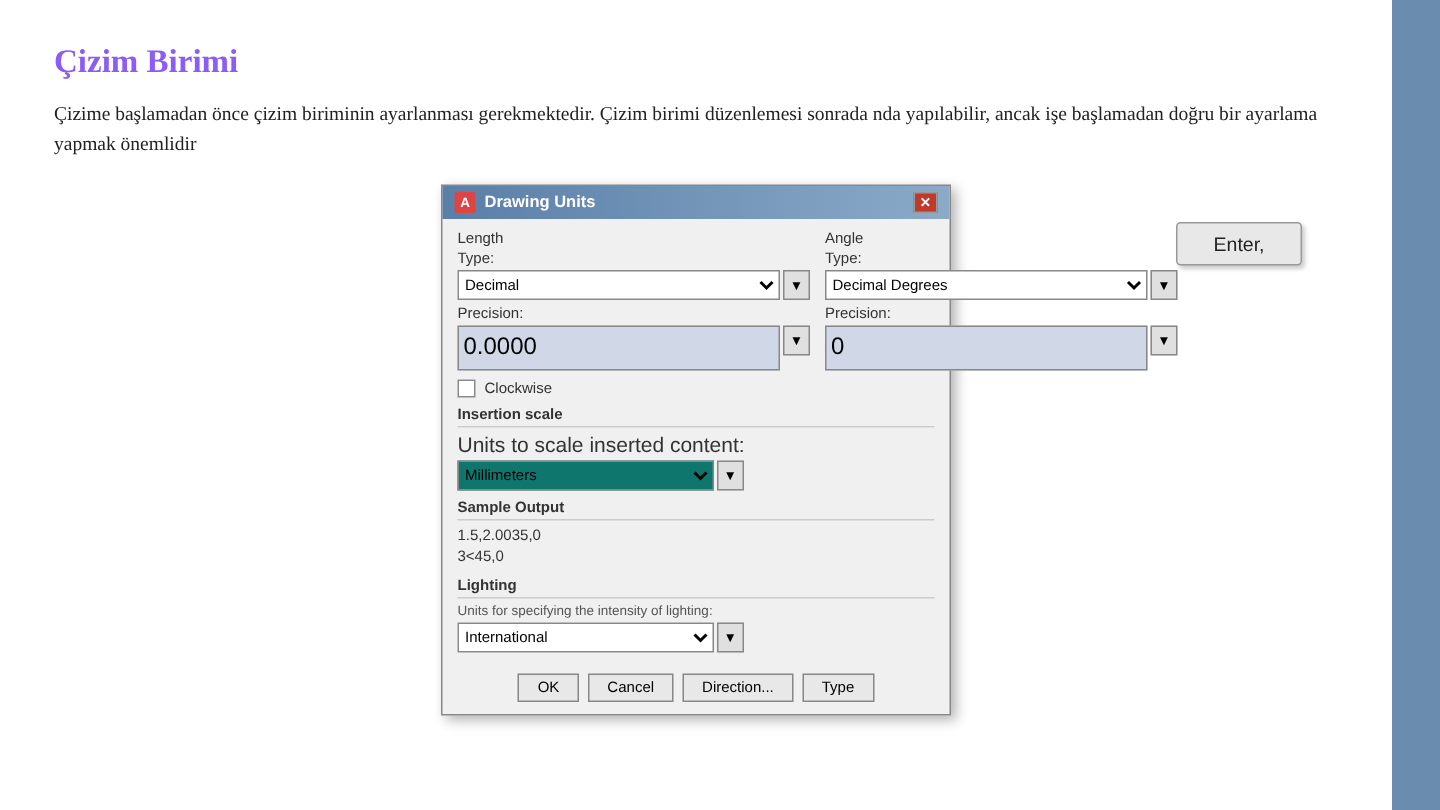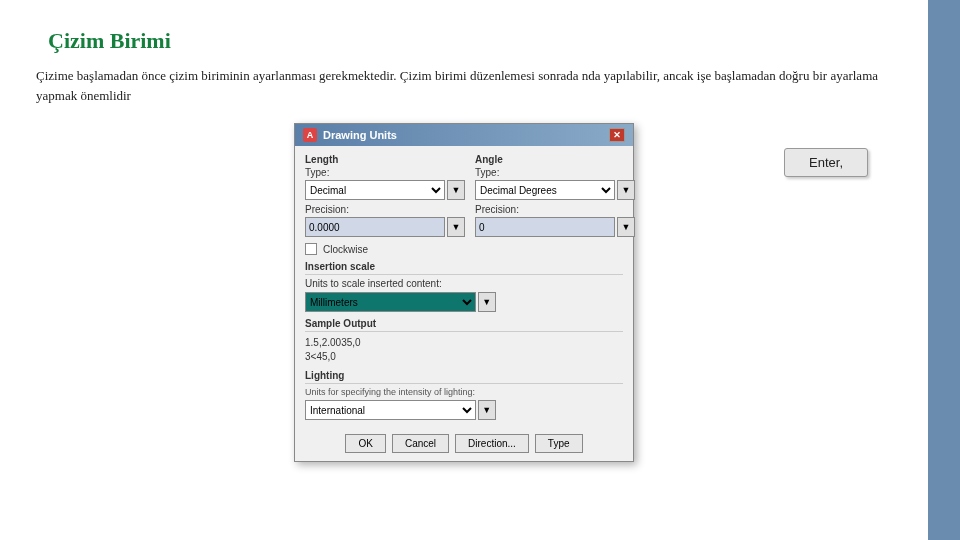--- a/index.html
+++ b/index.html
@@ -21,23 +21,22 @@
     }
 
     .right-sidebar {
       width: 32px;
       background: #6a8cae;
     }
 
     .page-title {
       font-size: 22px;
       font-weight: bold;
-      color: #15803d;
+      color: #8b5cf6;
       margin-bottom: 12px;
-      margin-left: 12px;
     }
 
     .description {
       font-size: 13px;
       color: #222;
       line-height: 1.5;
       margin-bottom: 18px;
     }
 
     .command-text {
@@ -134,21 +133,21 @@
     }
 
     .dialog-col {
       flex: 1;
     }
 
     .dialog-col-label {
       font-size: 10px;
       color: #333;
       margin-bottom: 2px;
-      font-weight: bold;
+      font-weight: normal;
     }
 
     .dialog-col-sublabel {
       font-size: 10px;
       color: #333;
       margin-bottom: 2px;
     }
 
     .dialog-select-with-btn {
       display: flex;
@@ -197,21 +196,21 @@
     .dialog-section-title {
       font-size: 10px;
       font-weight: bold;
       color: #333;
       margin: 6px 0 3px 0;
       border-bottom: 1px solid #ccc;
       padding-bottom: 2px;
     }
 
     .dialog-section-sublabel {
-      font-size: 10px;
+      font-size: 14px;
       color: #333;
       margin-bottom: 3px;
     }
 
     .sample-output {
       font-size: 10px;
       color: #333;
       margin: 4px 0;
       line-height: 1.4;
     }
@@ -239,24 +238,24 @@
     }
 
     .input-row {
       display: flex;
       gap: 2px;
     }
 
     .input-row input {
       flex: 1;
       height: 20px;
-      font-size: 10px;
+      font-size: 16px;
       border: 1px solid #888;
       background: #d0d8e8;
-      padding: 4px 3px;
+      padding: 14px 3px;
     }
 
     .input-row .small-btn {
       width: 18px;
       height: 20px;
       background: #e0e0e0;
       border: 1px solid #888;
       font-size: 9px;
       cursor: pointer;
     }

